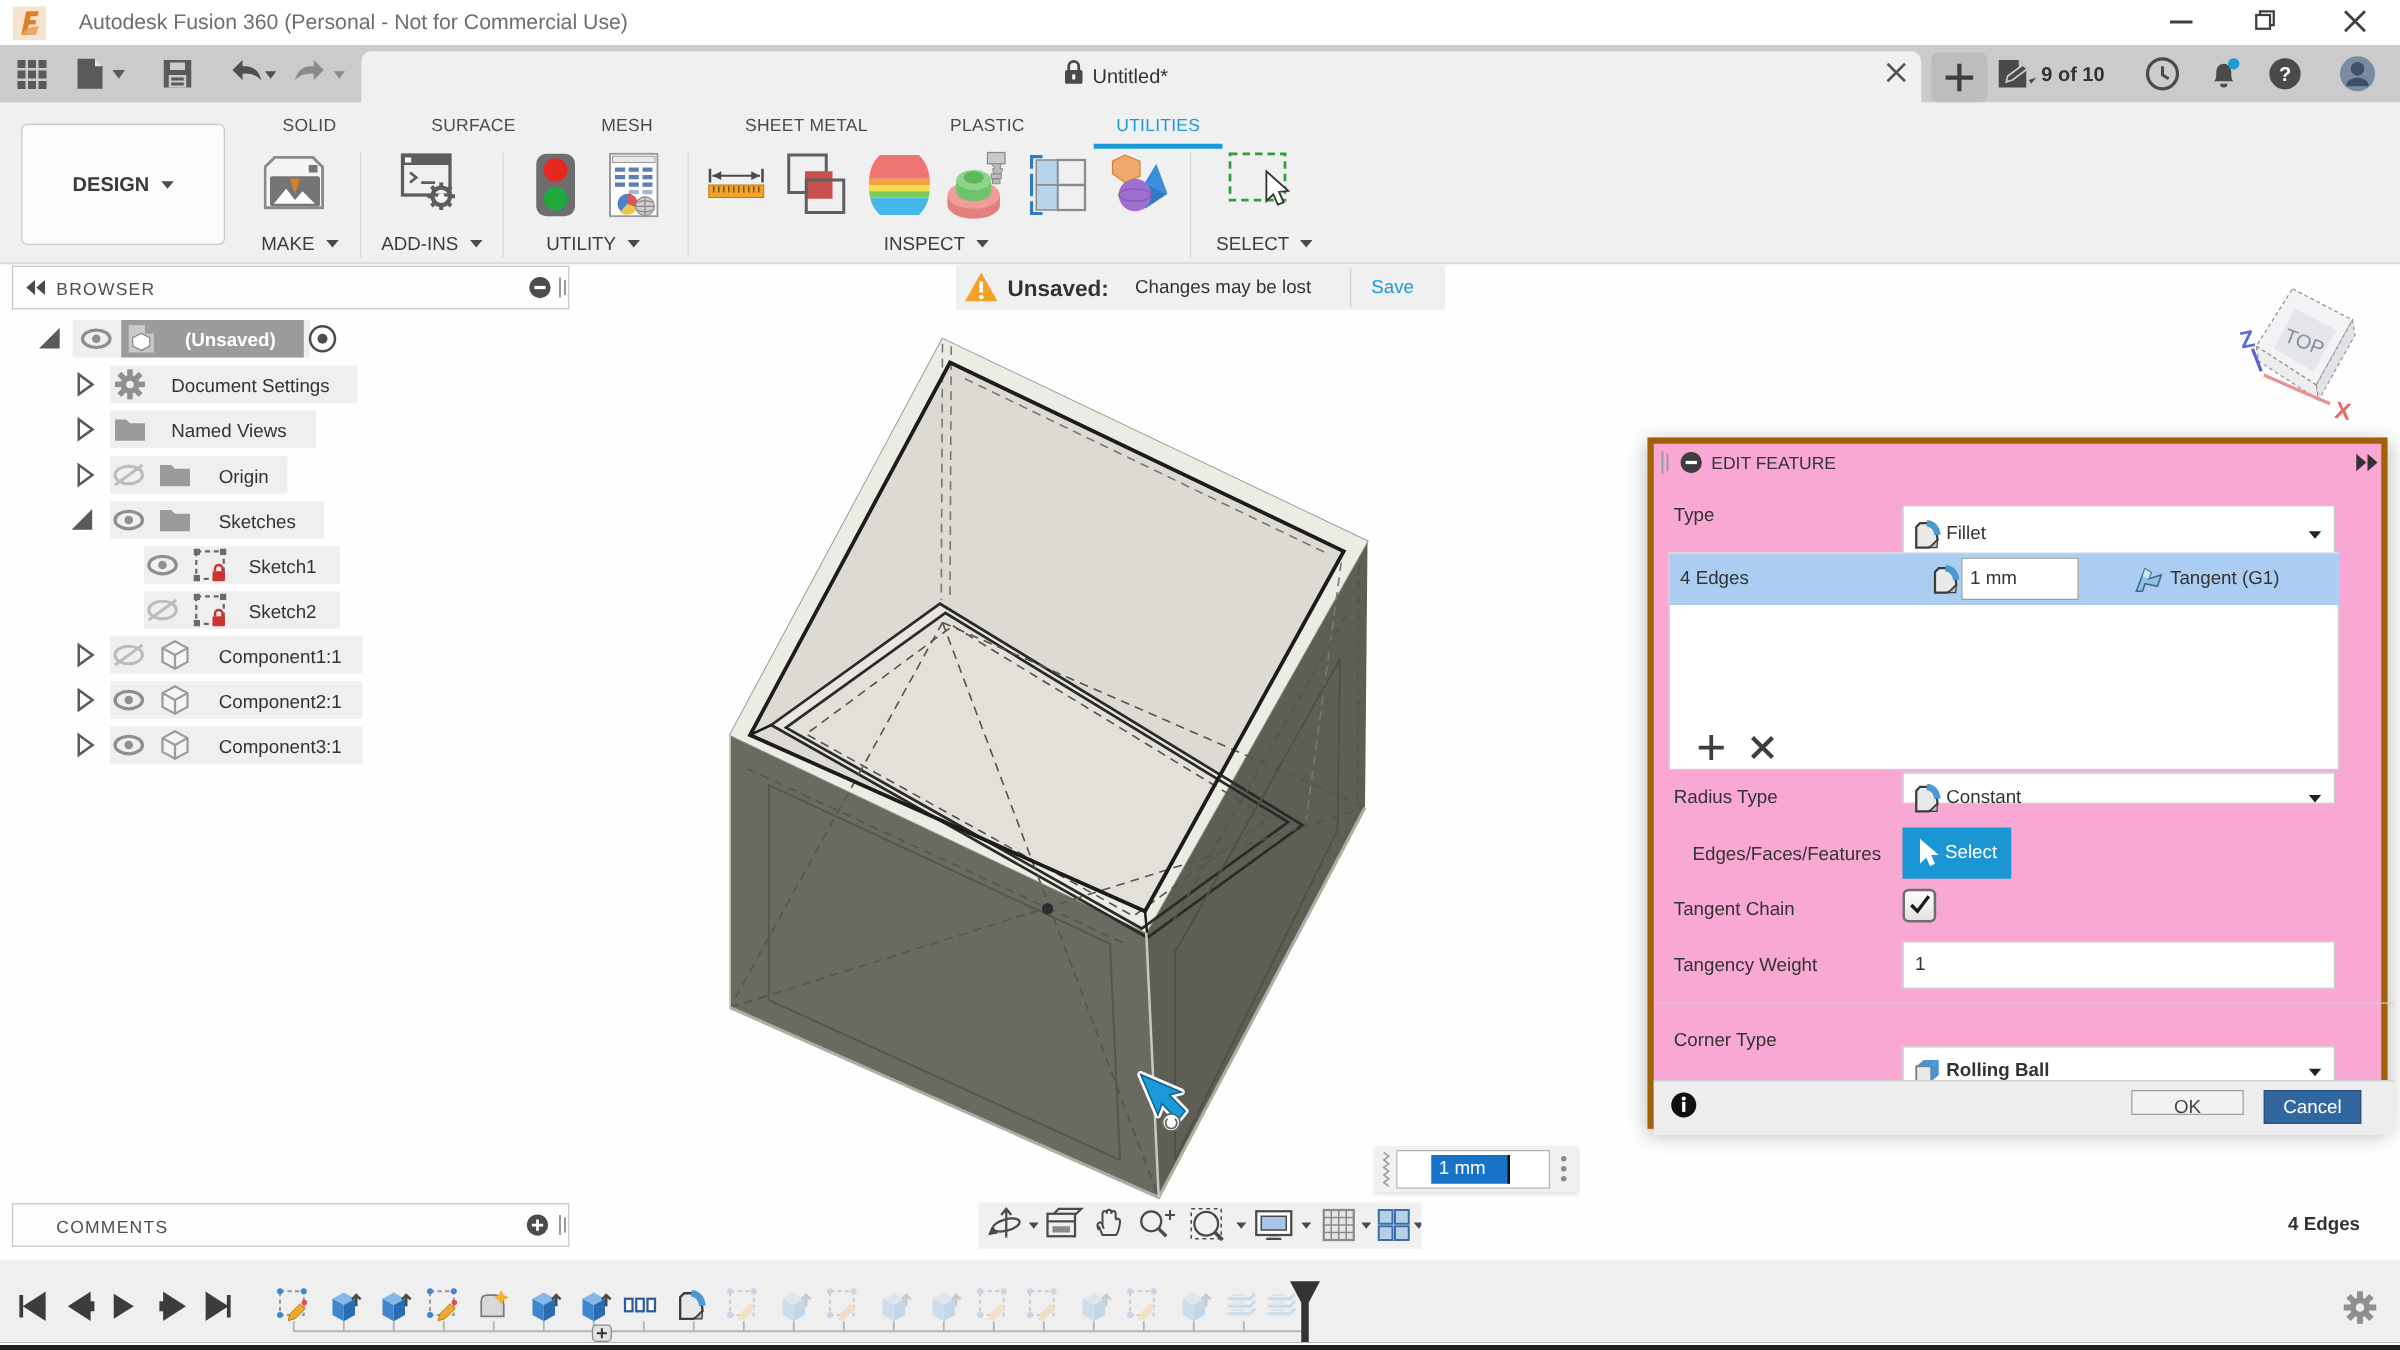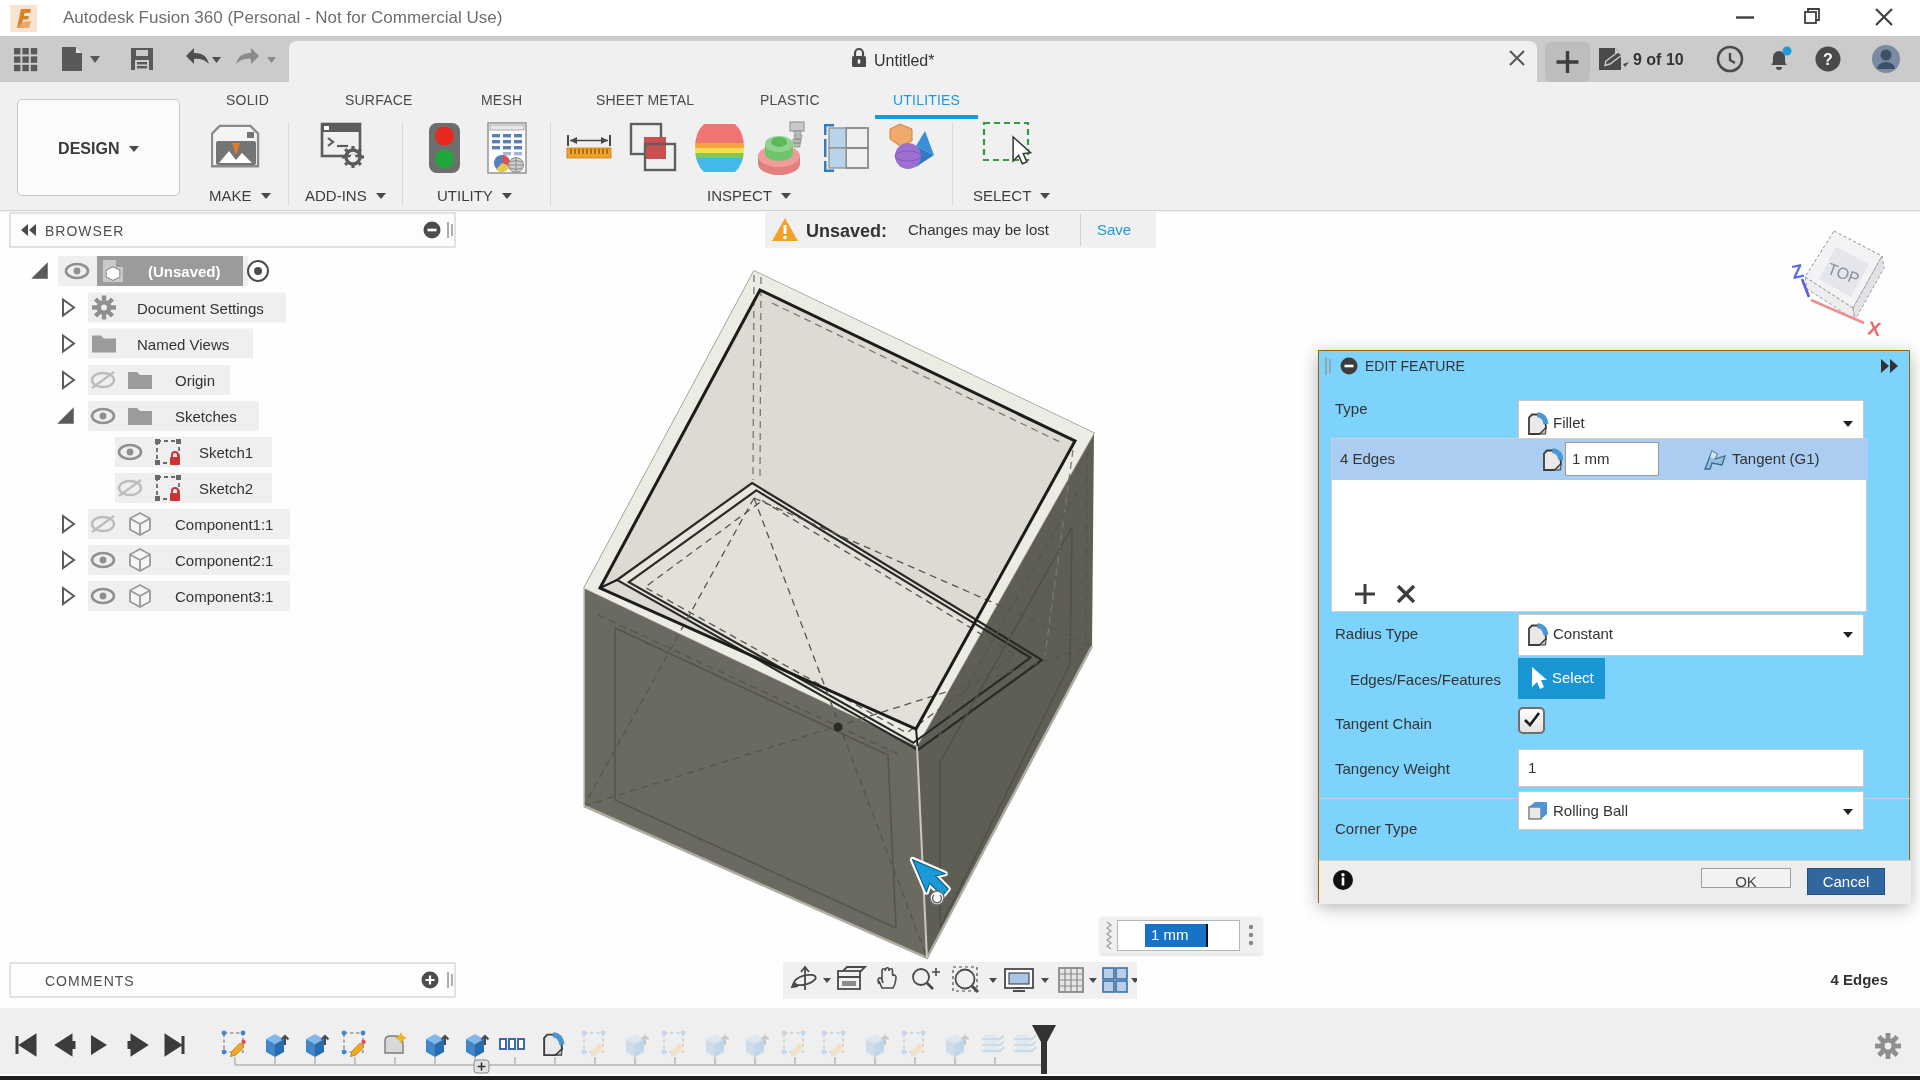--- a/index.html
+++ b/index.html
@@ -16,21 +16,21 @@
 
 #ribbon { position:absolute; left:0; top:82px; width:1920px; height:129px; background:#f0f0f1; border-bottom:1px solid #d2d2d2; }
 .rtab { position:absolute; top:10px; font-size:14px; color:#4a4a4a; letter-spacing:0.2px; }
 .sep { position:absolute; top:40px; width:1px; height:84px; background:#d8d8d8; }
 .rlabel { position:absolute; top:105px; font-size:15px; color:#3d3d3d; white-space:nowrap; }
 .caret { display:inline-block; width:0; height:0; border-left:5px solid transparent; border-right:5px solid transparent; border-top:6px solid #4a4a4a; margin-left:5px; vertical-align:2px;}
 #designbtn { position:absolute; left:17px; top:17px; width:163px; height:97px; background:#fbfbfc; border:1px solid #c9c9c9; border-radius:5px; text-align:center; line-height:97px; font-size:16px; font-weight:bold; color:#3a3a3a; }
 
 #canvas { position:absolute; left:0; top:212px; width:1920px; height:796px; background:#fefefe; }
 
-#dialog { position:absolute; left:1318px; top:350px; width:592px; height:553px; background:#7dd3fc; border:1px solid #a16207; box-shadow:0 4px 16px rgba(0,0,0,0.3); }
+#dialog { position:absolute; left:1318px; top:350px; width:592px; height:553px; background:#f9a8d4; border:5px solid #a16207; box-shadow:0 4px 16px rgba(0,0,0,0.3); }
 .dlabel { position:absolute; font-size:15px; color:#333; }
 .dropdown { position:absolute; left:199px; width:346px; height:40px; background:#fff; border:1px solid #c8c8c8; }
 .dropdown .dtext { position:absolute; left:34px; top:10px; font-size:15px; color:#333; }
 .dcaret { position:absolute; right:10px; top:17px; width:0; height:0; border-left:5px solid transparent; border-right:5px solid transparent; border-top:6px solid #222; }
 
 #timeline { position:absolute; left:0; top:1008px; width:1920px; height:66px; background:#efefef; }
 #bottomstrip { position:absolute; left:0; top:1074px; width:1920px; height:6px; background:#1f1f1f; border-top:2px solid #fdfdfd; }
 .navbar { position:absolute; left:783px; top:750px; width:354px; height:37px; background:#f0f0f0; }
 </style>
 </head>
@@ -492,21 +492,21 @@
         <path d="M10 4 L15 7 L13 12 L8 10 Z" fill="#fff" opacity="0.6"></path>
       </svg>
       <span class="abs" style="left:400px; top:11px; font-size:15px; color:#333;text-align:center;">Tangent (G1)</span>
     </div>
     <svg class="abs" style="left:20px; top:142px;" width="70" height="26" viewBox="0 0 70 26">
       <path d="M13 3 v20 M3 13 h20" stroke="#3d3d3d" stroke-width="3"></path>
       <path d="M46 5 l16 16 M62 5 l-16 16" stroke="#3d3d3d" stroke-width="3.4"></path>
     </svg>
   </div>
   <div class="dlabel" style="left:16px; top:274px;">Radius Type</div>
-  <div class="dropdown" style="top:263px; height:42px;">
+  <div class="dropdown" style="top:263px; height:25px;">
     <svg class="abs" style="left:7px; top:8px;" width="24" height="24" viewBox="0 0 24 24">
         <use href="#filleti"></use>
       </svg>
     <div class="dtext" style="top:10px;">Constant</div>
     <div class="dcaret" style="top:17px;"></div>
   </div>
   <div class="dlabel" style="left:7px; top:320px;margin-left:24px;">Edges/Faces/Features</div>
   <div class="abs" style="left:199px; top:307px; width:87px; height:41px; background:#1b96d4;">
     <svg class="abs" style="left:8px; top:8px;" width="24" height="24" viewBox="0 0 24 24">
       <path d="M6 1 L6 21 L11 16 L14 23 L18 21 L15 14 L21 14 Z" fill="#fff"></path>
@@ -518,21 +518,21 @@
     <svg class="abs" style="left:2px; top:1px;" width="20" height="20" viewBox="0 0 20 20">
         <path d="M3 10 L8 15 L17 3" fill="none" stroke="#1a1a1a" stroke-width="2.6"></path>
       </svg>
   </div>
   <div class="dlabel" style="left:16px; top:409px;">Tangency Weight</div>
   <div class="abs" style="left:199px; top:398px; width:346px; height:38px; background:#fff; border:1px solid #c8c8c8;">
     <span class="abs" style="left:9px; top:9px; font-size:15px; color:#333;">1</span>
   </div>
   <div class="abs" style="left:0px; top:447px; width:592px; height:1px; background:#cfcfcf;"></div>
   <div class="dlabel" style="left:16px; top:469px;">Corner Type</div>
-  <div class="dropdown" style="top:440px; height:39px;">
+  <div class="dropdown" style="top:482px; height:39px;font-weight:bold;">
     <svg class="abs" style="left:7px; top:7px;" width="25" height="25" viewBox="0 0 25 25">
       <rect x="3" y="8" width="12" height="12" fill="#e8e8e8" stroke="#7a7a7a" stroke-width="1.4"></rect>
       <path d="M15 8 L21 3 L21 15 L15 20 Z" fill="#4a93d6"></path>
       <path d="M3 8 L9 3 L21 3 L15 8 Z" fill="#4a93d6"></path>
     </svg>
     <div class="dtext" style="top:10px;">Rolling Ball</div>
     <div class="dcaret" style="top:17px;"></div>
   </div>
   <div class="abs" style="left:0; top:509px; width:592px; height:44px; background:#ededed; border-top:1px solid #cfcfcf;">
     <svg class="abs" style="left:11px; top:6px;" width="26" height="26" viewBox="0 0 26 26">

